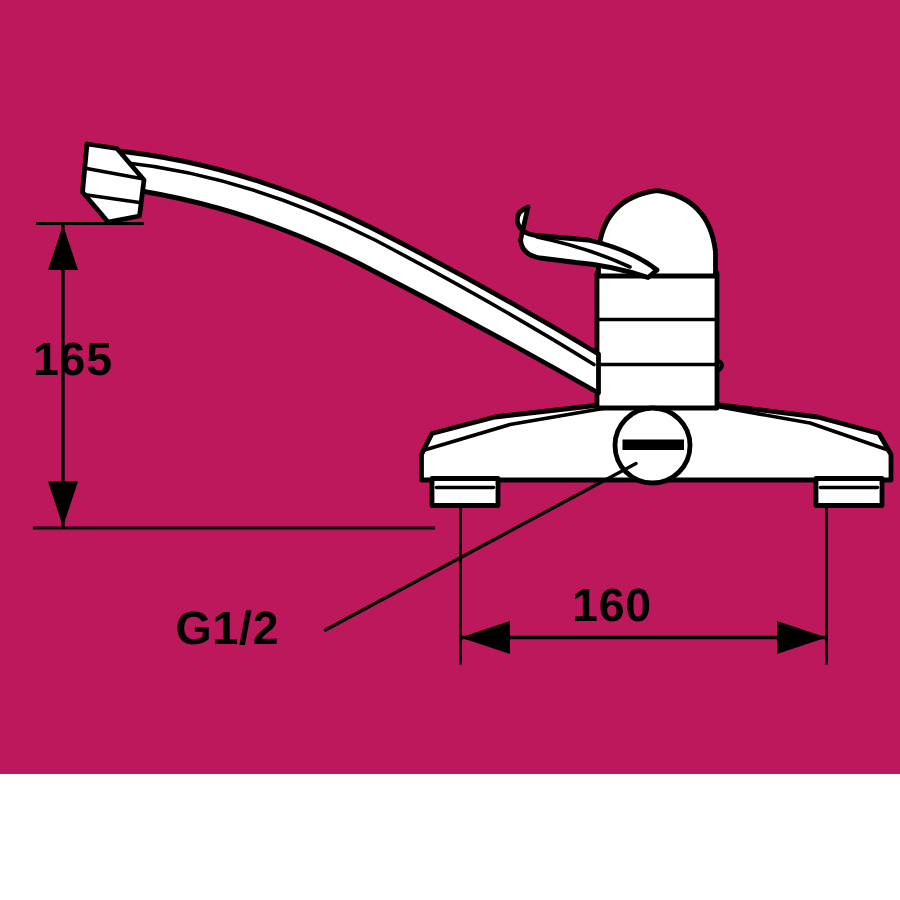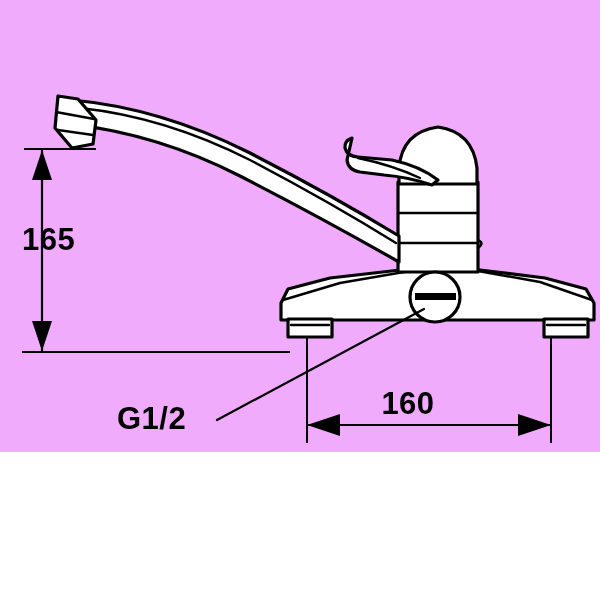--- a/index.html
+++ b/index.html
@@ -9,22 +9,22 @@
   }
   body {
     width: 600px;
     height: 600px;
     font-family: "Liberation Sans", sans-serif;
     overflow: hidden;
   }
   #drawing-root {
     position: relative;
     width: 600px;
-    height: 452px;
-    background: #f0abfc;
+    height: 516px;
+    background: #be185d;
   }
   svg#technical-drawing {
     display: block;
     width: 600px;
     height: 600px;
   }
   .dim-text {
     font-family: "Liberation Sans", sans-serif;
     font-size: 31px;
     font-weight: 700;

